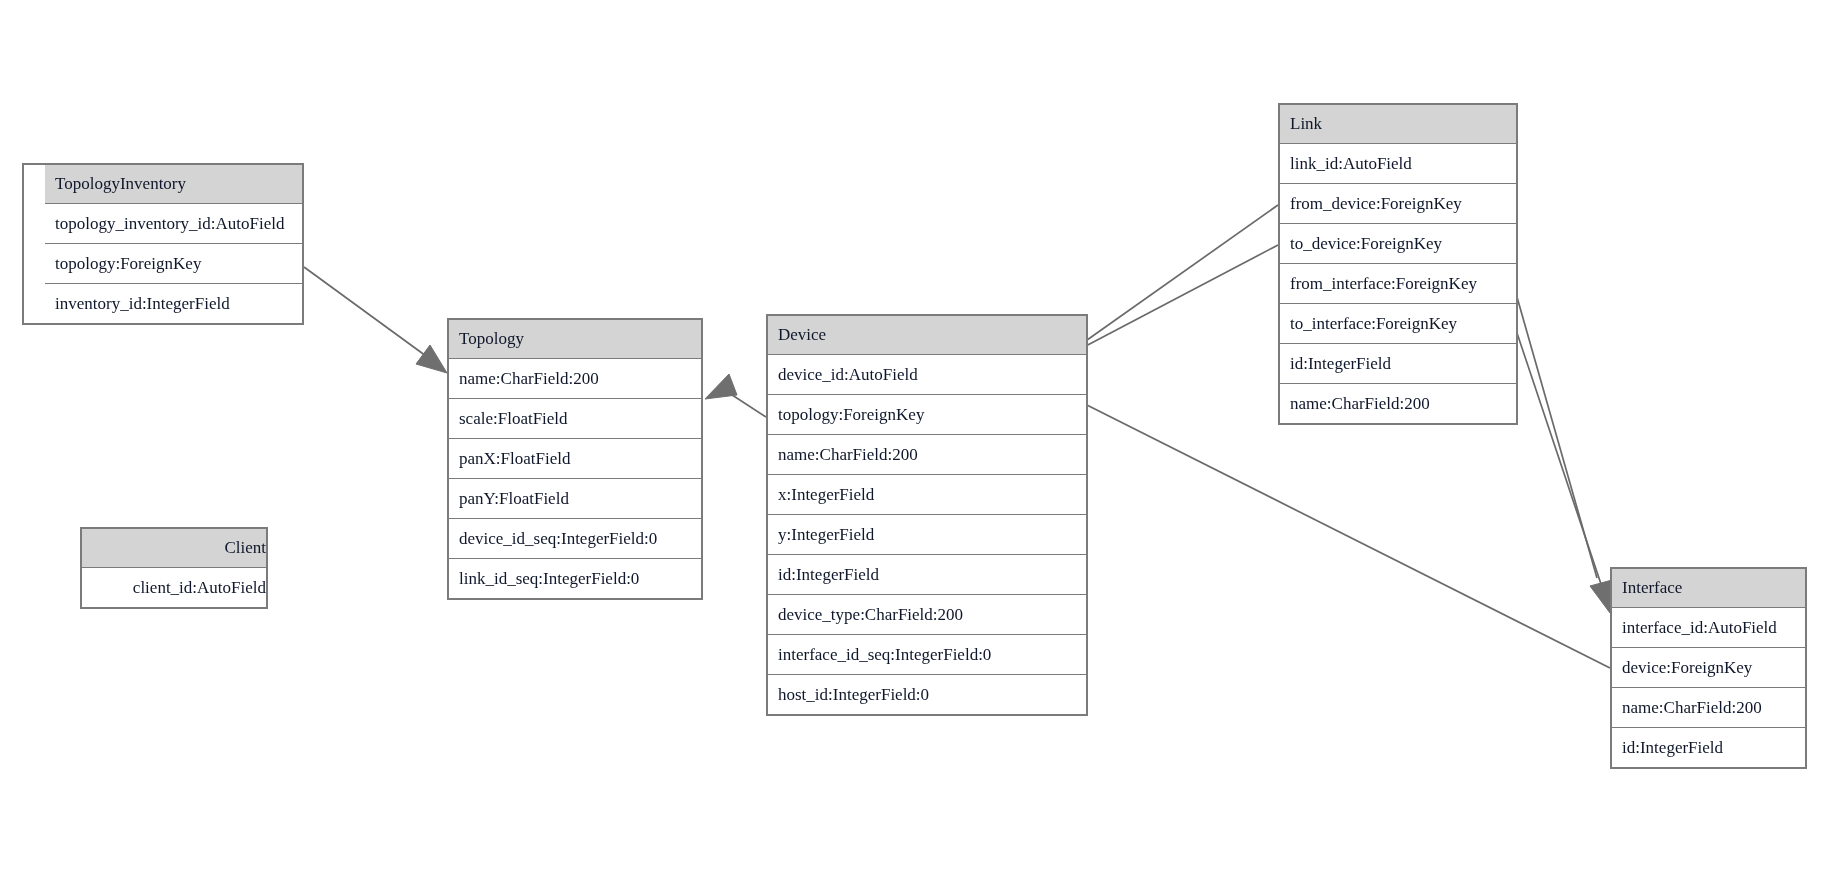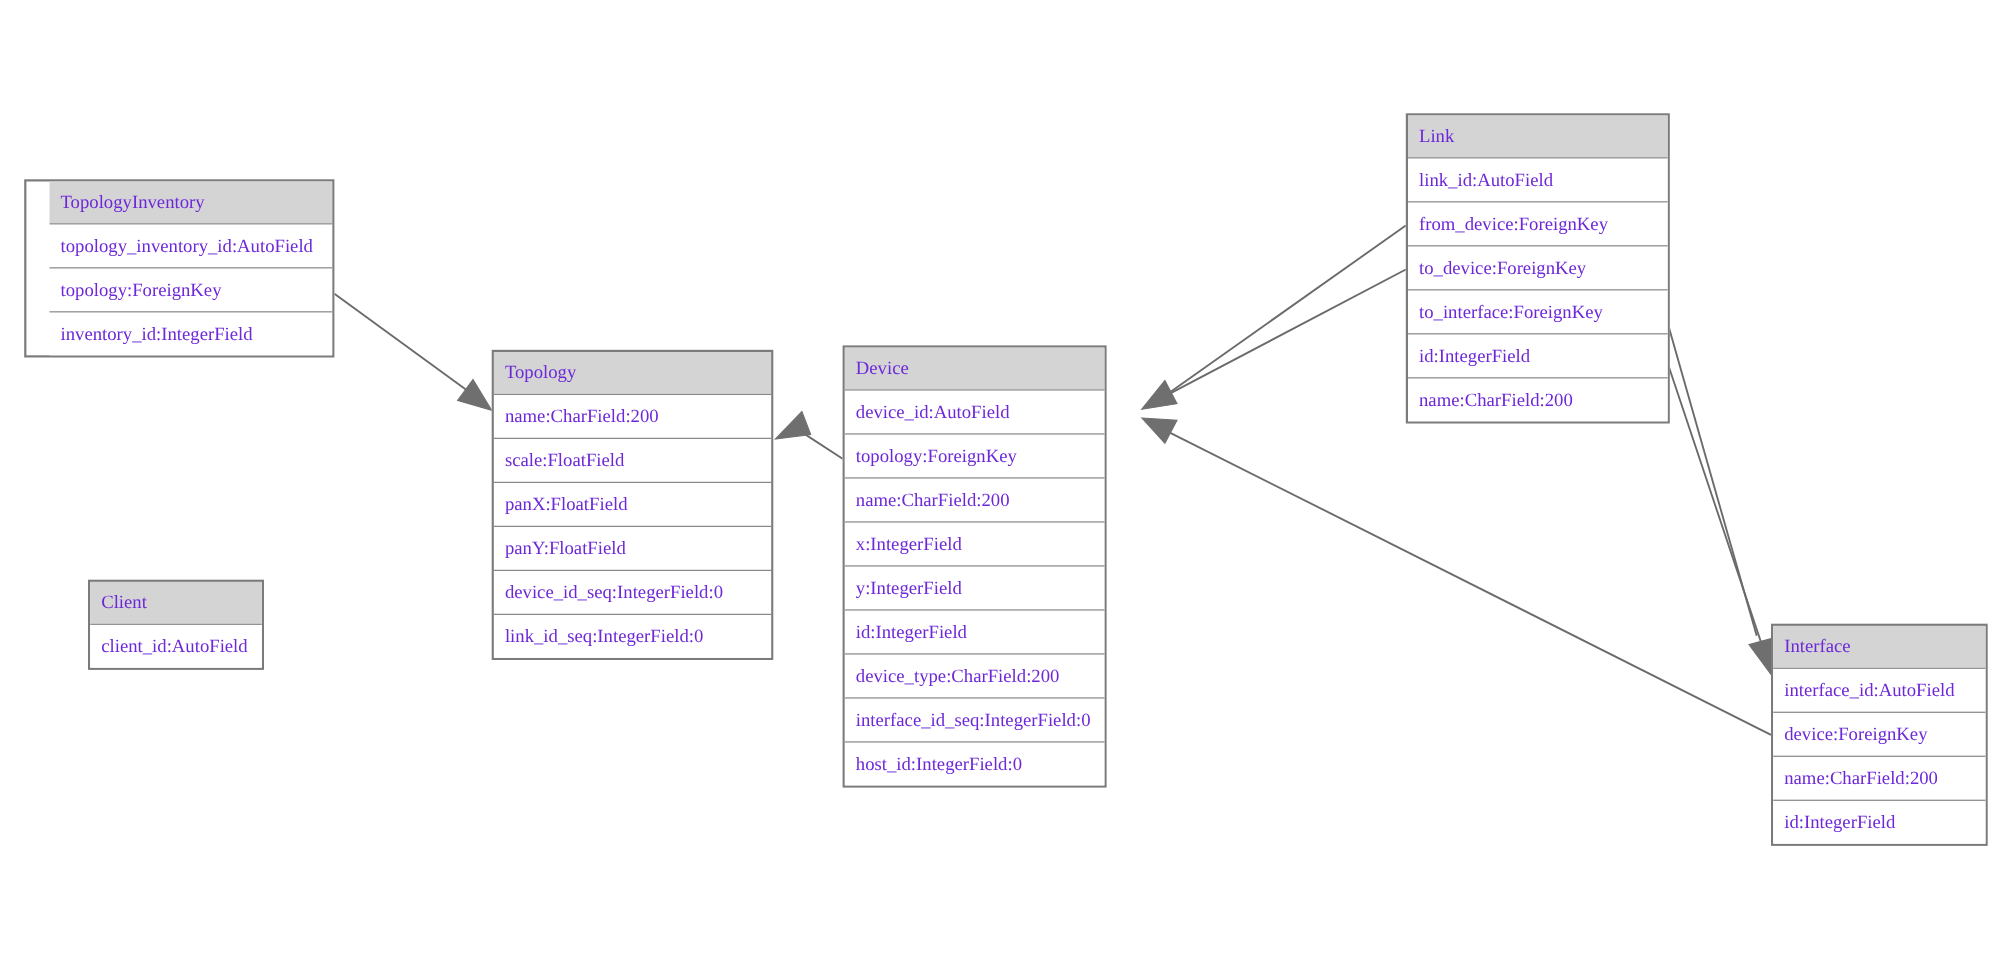--- a/index.html
+++ b/index.html
@@ -27,21 +27,21 @@
   }
   .edges polygon {
     fill: #6f6f6f;
     stroke: #6f6f6f;
   }
   .node {
     position: absolute;
     box-sizing: border-box;
     background: #ffffff;
     border: 2px solid #7b7b7b;
-    color: #6d28d9;
+    color: #0f172a;
     font-size: 17px;
   }
   .node .hdr {
     height: 38px;
     line-height: 38px;
     padding-left: 10px;
     background: #d4d4d4;
     white-space: nowrap;
     overflow: hidden;
   }
@@ -106,43 +106,44 @@
   <div class="node" style="left:447px; top:318px; width:256px;">
     <div class="hdr">Topology</div>
     <div class="row">name:CharField:200</div>
     <div class="row">scale:FloatField</div>
     <div class="row">panX:FloatField</div>
     <div class="row">panY:FloatField</div>
     <div class="row">device_id_seq:IntegerField:0</div>
     <div class="row">link_id_seq:IntegerField:0</div>
   </div>
 
-  <div class="node" style="left:80px; top:527px; width:160px;">
+  <div class="node" style="left:80px; top:527px; width:188px;text-align:right;">
     <div class="hdr">Client</div>
     <div class="row">client_id:AutoField</div>
   </div>
 
-  <div class="node" style="left:766px; top:314px; width:240px;">
+  <div class="node" style="left:766px; top:314px; width:322px;">
     <div class="hdr">Device</div>
     <div class="row">device_id:AutoField</div>
     <div class="row">topology:ForeignKey</div>
     <div class="row">name:CharField:200</div>
     <div class="row">x:IntegerField</div>
     <div class="row">y:IntegerField</div>
     <div class="row">id:IntegerField</div>
     <div class="row">device_type:CharField:200</div>
     <div class="row">interface_id_seq:IntegerField:0</div>
     <div class="row">host_id:IntegerField:0</div>
   </div>
 
   <div class="node" style="left:1278px; top:103px; width:240px;">
     <div class="hdr">Link</div>
     <div class="row">link_id:AutoField</div>
     <div class="row">from_device:ForeignKey</div>
     <div class="row">to_device:ForeignKey</div>
+    <div class="row">from_interface:ForeignKey</div>
     <div class="row">to_interface:ForeignKey</div>
     <div class="row">id:IntegerField</div>
     <div class="row">name:CharField:200</div>
   </div>
 
   <div class="node" style="left:1610px; top:567px; width:197px;font-family:Liberation Serif, serif;">
     <div class="hdr">Interface</div>
     <div class="row">interface_id:AutoField</div>
     <div class="row">device:ForeignKey</div>
     <div class="row">name:CharField:200</div>

